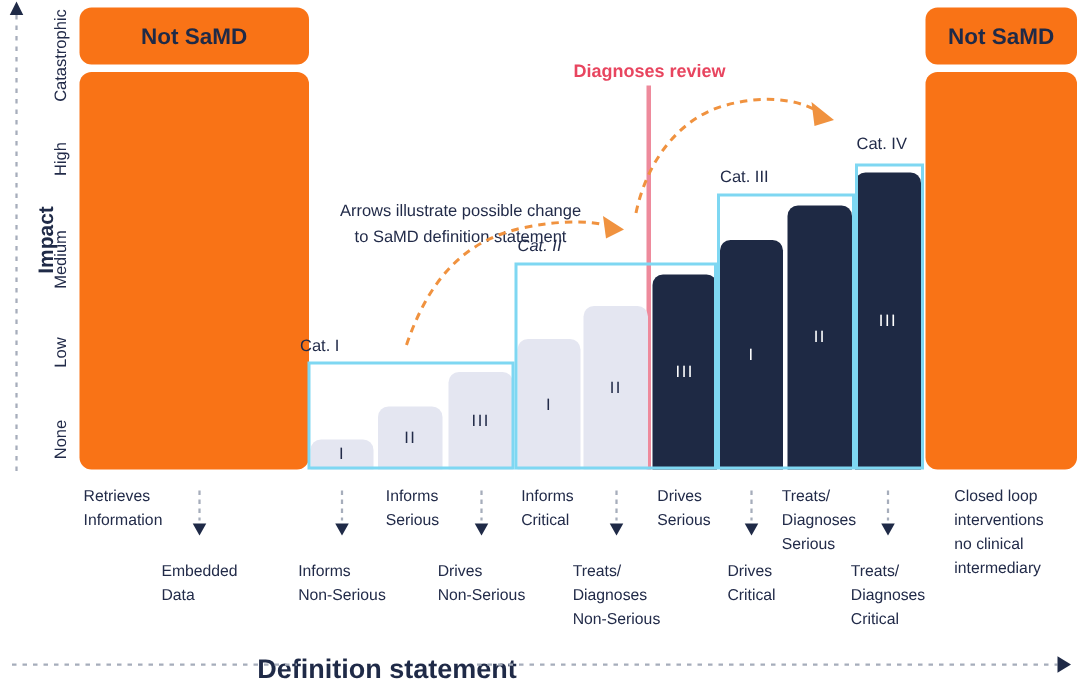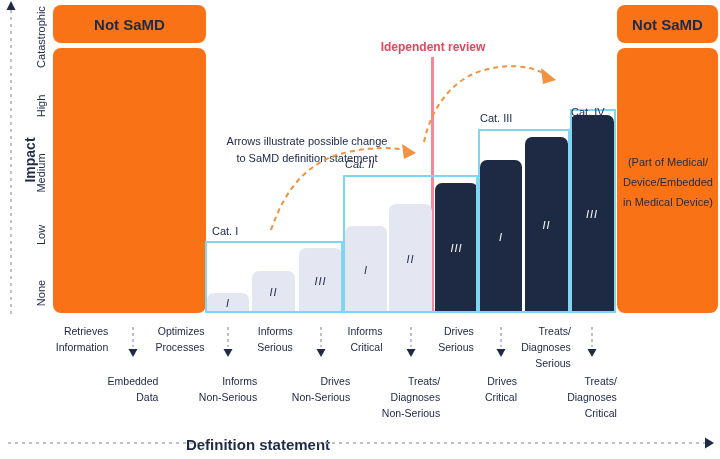--- a/index.html
+++ b/index.html
@@ -11,89 +11,84 @@
   .panel{background:#f97316;border-radius:8px;}
   .panel-header{display:flex;align-items:center;justify-content:center;
     font-weight:700;font-size:15px;color:#1f2a47;}
   .ytick{white-space:nowrap;font-size:11px;color:#222b49;
     transform:translate(-50%,-50%) rotate(-90deg);}
   .yaxis-title{white-space:nowrap;font-size:14px;font-weight:700;color:#1f2a47;
     transform:translate(-50%,-50%) rotate(-90deg);}
   .catbox{border:2px solid #7ed7f2;box-sizing:border-box;background:transparent;z-index:4;}
   .catlabel{font-size:11px;color:#222b49;white-space:nowrap;z-index:4;}
   .bar{display:flex;align-items:center;justify-content:center;
-    border-radius:7px 7px 0 0;z-index:3;font-size:11px;letter-spacing:1px;font-style:italic;}
+    border-radius:7px 7px 0 0;z-index:3;font-size:11px;letter-spacing:1px;}
   .bar-light{background:#e4e6f1;color:#222b49;}
   .bar-dark{background:#1e2944;color:#ffffff;}
   .redline{background:#ee8a9c;z-index:2;}
   .review-title{font-size:12px;font-weight:700;color:#e8455f;white-space:nowrap;
     transform:translateX(-50%);z-index:5;}
   .annotation{font-size:11px;line-height:17px;text-align:center;white-space:pre-line;
     transform:translateX(-50%);color:#222b49;z-index:5;margin-top:32px;}
   .right-note{font-size:11px;line-height:20px;text-align:center;white-space:pre-line;
     transform:translateX(-50%);color:#1f2a47;z-index:5;}
-  .xlabel{font-size:10.5px;line-height:16px;text-align:right;white-space:pre-line;
+  .xlabel{font-size:10.5px;line-height:16px;text-align:left;white-space:pre-line;
     transform:translateX(-50%);color:#222b49;}
-  .def-title{font-size:15px;font-weight:700;color:#1f2a47;white-space:nowrap;
+  .def-title{font-size:18px;font-weight:700;color:#1f2a47;white-space:nowrap;
     transform:translateX(-50%);}
   svg.overlay{position:absolute;left:0;top:0;z-index:6;pointer-events:none;}
 </style>
 </head>
 <body>
 
 <div id="app">
 
   <div class="abs yaxis-title" style="left:30px;top:160px;">Impact</div>
   <div class="abs ytick" style="left:41px;top:37px;">Catastrophic</div>
   <div class="abs ytick" style="left:41px;top:106px;">High</div>
   <div class="abs ytick" style="left:41px;top:173px;">Medium</div>
   <div class="abs ytick" style="left:41px;top:235px;">Low</div>
   <div class="abs ytick" style="left:41px;top:293px;">None</div>
 
   <div class="abs panel panel-header" style="left:53px;top:5px;width:153px;height:38px;">Not SaMD</div>
   <div class="abs panel" style="left:53px;top:48px;width:153px;height:265px;"></div>
 
   <div class="abs panel panel-header" style="left:617px;top:5px;width:101px;height:38px;">Not SaMD</div>
   <div class="abs panel" style="left:617px;top:48px;width:101px;height:265px;"></div>
-  <div class="abs right-note" style="left:668px;top:152px;">(Part of Medical/
-Device/Embedded
-in Medical Device)</div>
 
   <div class="abs catbox" style="left:205px;top:241px;width:138px;height:72px;"></div>
   <div class="abs catbox" style="left:343px;top:175px;width:135px;height:138px;"></div>
   <div class="abs catbox" style="left:478px;top:129px;width:92px;height:184px;"></div>
   <div class="abs catbox" style="left:570px;top:109px;width:46px;height:204px;"></div>
 
-  <div class="abs catlabel" style="left:212px;top:225px;text-align:center;">Cat. I</div>
+  <div class="abs catlabel" style="left:200px;top:225px;text-align:center;">Cat. I</div>
   <div class="abs catlabel" style="left:345px;top:158px;font-style:italic;">Cat. II</div>
   <div class="abs catlabel" style="left:480px;top:112px;">Cat. III</div>
-  <div class="abs catlabel" style="left:571px;top:90px;margin-top:16px;">Cat. IV</div>
+  <div class="abs catlabel" style="left:571px;top:90px;">Cat. IV</div>
 
-  <div class="abs review-title" style="left:433px;top:40px;">Idependent review</div>
+  <div class="abs review-title" style="left:433px;top:40px;">Diagnoses review</div>
   <div class="abs redline" style="left:431px;top:57px;width:3px;height:256px;"></div>
 
   <div class="abs annotation" style="left:307px;top:101px;">Arrows illustrate possible change
 to SaMD definition statement</div>
 
   <div class="abs bar bar-light" style="left:207px;top:293px;width:42px;height:20px;">I</div>
   <div class="abs bar bar-light" style="left:252px;top:271px;width:43px;height:42px;">II</div>
   <div class="abs bar bar-light" style="left:299px;top:248px;width:43px;height:65px;">III</div>
   <div class="abs bar bar-light" style="left:345px;top:226px;width:42px;height:87px;">I</div>
   <div class="abs bar bar-light" style="left:389px;top:204px;width:43px;height:109px;">II</div>
   <div class="abs bar bar-dark" style="left:435px;top:183px;width:43px;height:130px;">III</div>
   <div class="abs bar bar-dark" style="left:480px;top:160px;width:42px;height:153px;">I</div>
   <div class="abs bar bar-dark" style="left:525px;top:137px;width:43px;height:176px;">II</div>
   <div class="abs bar bar-dark" style="left:570px;top:115px;width:44px;height:198px;">III</div>
 
   <div class="abs xlabel" style="left:82px;top:323px;">Retrieves
 Information</div>
   <div class="abs xlabel" style="left:133px;top:373px;">Embedded
 Data</div>
-  <div class="abs xlabel" style="left:180px;top:323px;">Optimizes
-Processes</div>
   <div class="abs xlabel" style="left:228px;top:373px;">Informs
 Non-Serious</div>
   <div class="abs xlabel" style="left:275px;top:323px;">Informs
 Serious</div>
   <div class="abs xlabel" style="left:321px;top:373px;">Drives
 Non-Serious</div>
   <div class="abs xlabel" style="left:365px;top:323px;">Informs
 Critical</div>
   <div class="abs xlabel" style="left:411px;top:373px;">Treats/
 Diagnoses
@@ -101,20 +96,24 @@
   <div class="abs xlabel" style="left:456px;top:323px;">Drives
 Serious</div>
   <div class="abs xlabel" style="left:501px;top:373px;">Drives
 Critical</div>
   <div class="abs xlabel" style="left:546px;top:323px;">Treats/
 Diagnoses
 Serious</div>
   <div class="abs xlabel" style="left:592px;top:373px;">Treats/
 Diagnoses
 Critical</div>
+  <div class="abs xlabel" style="left:666px;top:323px;">Closed loop
+interventions
+no clinical
+intermediary</div>
 
   <div class="abs def-title" style="left:258px;top:436px;">Definition statement</div>
 
   <svg class="overlay" width="720" height="459" viewBox="0 0 720 459">
 
     <line x1="11" y1="10" x2="11" y2="316" stroke="#a6adbb" stroke-width="1.5" stroke-dasharray="3 4"></line>
     <polygon points="11,1 6.5,10 15.5,10" fill="#1f2a47"></polygon>
 
     <g stroke="#a6adbb" stroke-width="1.5" stroke-dasharray="3 3">
       <line x1="133" y1="327" x2="133" y2="347"></line>

